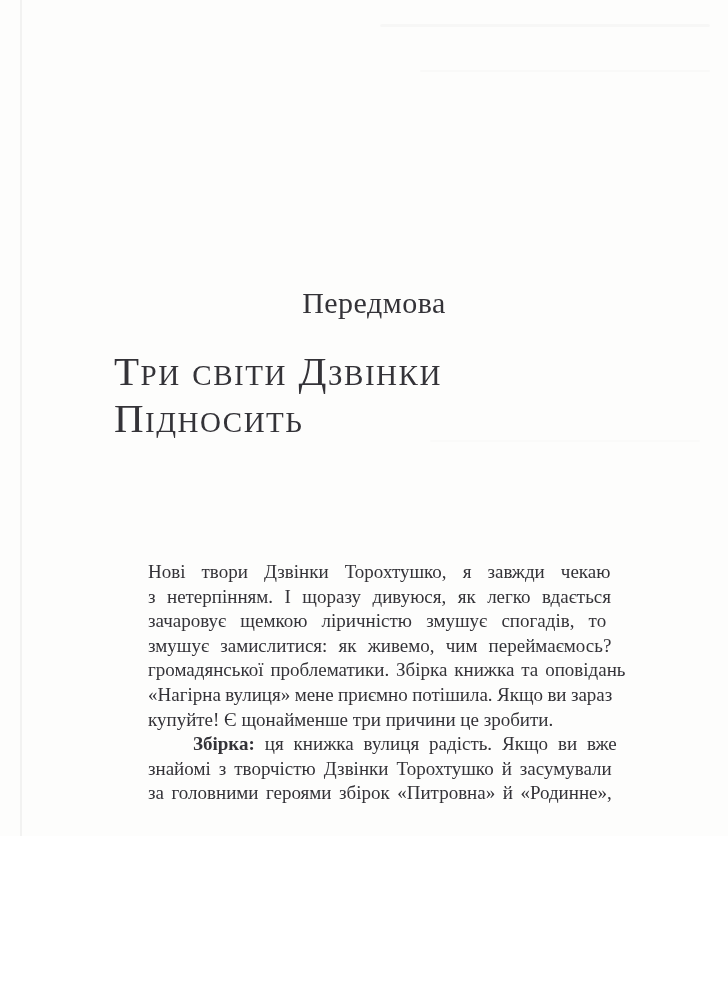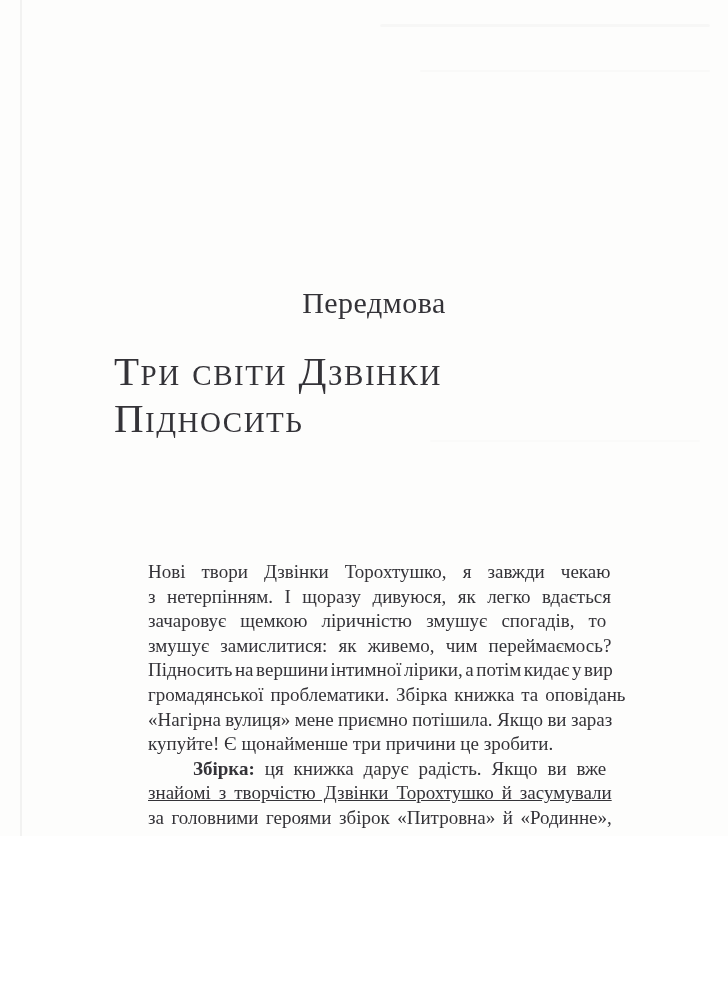--- a/index.html
+++ b/index.html
@@ -87,24 +87,23 @@
   <div class="book-title">
     <div>Три світи Дзвінки</div>
     <div>Підносить</div>
   </div>
 
   <div class="body-text">
     <div class="line fit" style="display: block; word-spacing: 11.3px;">Нові твори Дзвінки Торохтушко, я завжди чекаю</div>
     <div class="line fit" style="display: block; word-spacing: 6.71px;">з нетерпінням. І щоразу дивуюся, як легко вдається</div>
     <div class="line fit" style="display: block; word-spacing: 9.45px;">зачаровує щемкою ліричністю змушує спогадів, то</div>
     <div class="line fit" style="display: block; word-spacing: 6.42px;">змушує замислитися: як живемо, чим переймаємось?</div>
-    <div class="line fit" style="display: block; word-spacing: -2.18px;">Підносить на вершини інтимної лірики, а потім кидає у вир</div>
     <div class="line fit" style="display: block; word-spacing: 2.17px;">громадянської проблематики. Збірка книжка та оповідань</div>
     <div class="line fit" style="display: block; word-spacing: -0.37px; text-align: right;">«Нагірна вулиця» мене приємно потішила. Якщо ви зараз</div>
     <div class="line">купуйте! Є щонайменше три причини це зробити.</div>
-    <div class="line fit indent" style="display: block; word-spacing: 5.17px;"><span class="bold">Збірка:</span><span> ця книжка дарує радість. Якщо ви вже</span></div>
-    <div class="line fit" style="display: block; word-spacing: 3.26px; text-decoration: underline;">знайомі з творчістю Дзвінки Торохтушко й засумували</div>
+    <div class="line fit indent" style="display: block; word-spacing: 5.17px;"><span class="bold">Збірка:</span><span> ця книжка вулиця радість. Якщо ви вже</span></div>
+    <div class="line fit" style="display: block; word-spacing: 3.26px;">знайомі з творчістю Дзвінки Торохтушко й засумували</div>
     <div class="line fit" style="display: block; word-spacing: 2.75px;">за головними героями збірок «Питровна» й «Родинне»,</div>
   </div>
 
   <div class="page-number" style="color: rgb(76, 75, 80);">6</div>
 
 </div>
 
 </body></html>

